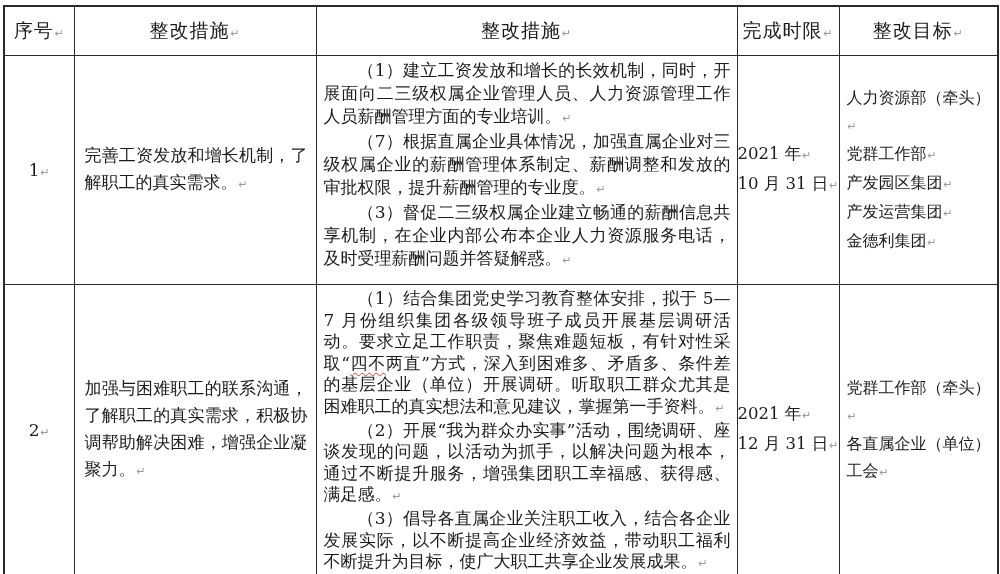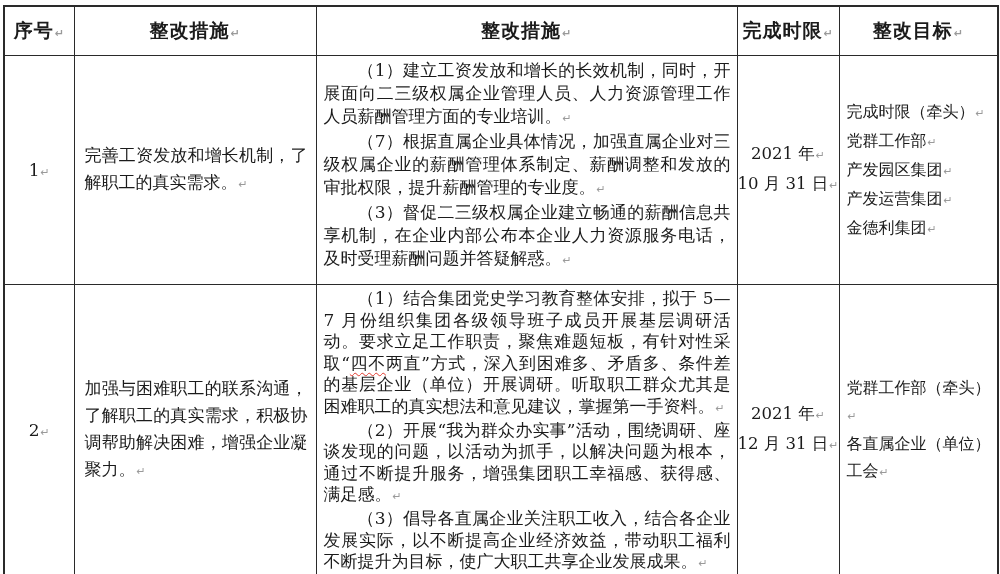--- a/index.html
+++ b/index.html
@@ -21,21 +21,21 @@
     border: 2.2px solid #2a2a2a;
   }
   .doc-table th, .doc-table td {
     border: 1.6px solid #2a2a2a;
     padding: 0;
     overflow: hidden;
   }
   thead th {
     height: 48px;
     font-size: 19px;
-    font-weight: bold;
+    font-weight: normal;
     text-align: center;
     vertical-align: middle;
     letter-spacing: 1px;
   }
   tr.row-1 td { height: 225px; }
   tr.row-2 td { height: 287px; }
 
   td.c-index {
     text-align: center;
     vertical-align: middle;
@@ -51,21 +51,21 @@
   .para {
     margin: 0;
     font-size: 17px;
     text-align: justify;
     text-indent: 2em;
   }
   .m-r1 .para { line-height: 23px; }
   .m-r2 .para { line-height: 21.6px; }
 
   td.c-deadline {
-    text-align: center;
+    text-align: left;
     vertical-align: middle;
     font-size: 16.5px;
     line-height: 28px;
   }
   td.c-units {
     vertical-align: middle;
     padding: 0 3px 0 7px;
     font-size: 16px;
     line-height: 27px;
   }
@@ -122,21 +122,21 @@
         <td class="c-measures m-r1">
           <p class="para"><span>（1）建立工资发放和增长的长效机制，同时，开展面向二三级权属企业管理人员、人力资源管理工作人员薪酬管理方面的专业培训。</span><span class="pmark">↵</span></p>
           <p class="para"><span>（7）根据直属企业具体情况，加强直属企业对三级权属企业的薪酬管理体系制定、薪酬调整和发放的审批权限，提升薪酬管理的专业度。</span><span class="pmark">↵</span></p>
           <p class="para"><span>（3）督促二三级权属企业建立畅通的薪酬信息共享机制，在企业内部公布本企业人力资源服务电话，及时受理薪酬问题并答疑解惑。</span><span class="pmark">↵</span></p>
         </td>
         <td class="c-deadline">
           <div class="dl-line"><span>2021 年</span><span class="pmark">↵</span></div>
           <div class="dl-line"><span>10 月 31 日</span><span class="pmark">↵</span></div>
         </td>
         <td class="c-units">
-          <div class="unit-line"><span>完成时限（牵头）</span><span class="pmark">↵</span></div>
+          <div class="unit-line"><span>人力资源部（牵头）</span><span class="pmark">↵</span></div>
           <div class="unit-line"><span>党群工作部</span><span class="pmark">↵</span></div>
           <div class="unit-line"><span class="wavy-blue">产发园区</span><span>集团</span><span class="pmark">↵</span></div>
           <div class="unit-line"><span class="wavy-blue">产发运营</span><span>集团</span><span class="pmark">↵</span></div>
           <div class="unit-line"><span>金德利集团</span><span class="pmark">↵</span></div>
         </td>
       </tr>
       <tr class="row-2">
         <td class="c-index"><span>2</span><span class="pmark">↵</span></td>
         <td class="c-goal">
           <div class="goal-text"><span>加强与困难职工的联系沟通，了解职工的真实需求，积极协调帮助解决困难，增强企业凝聚力。</span><span class="pmark">↵</span></div>

